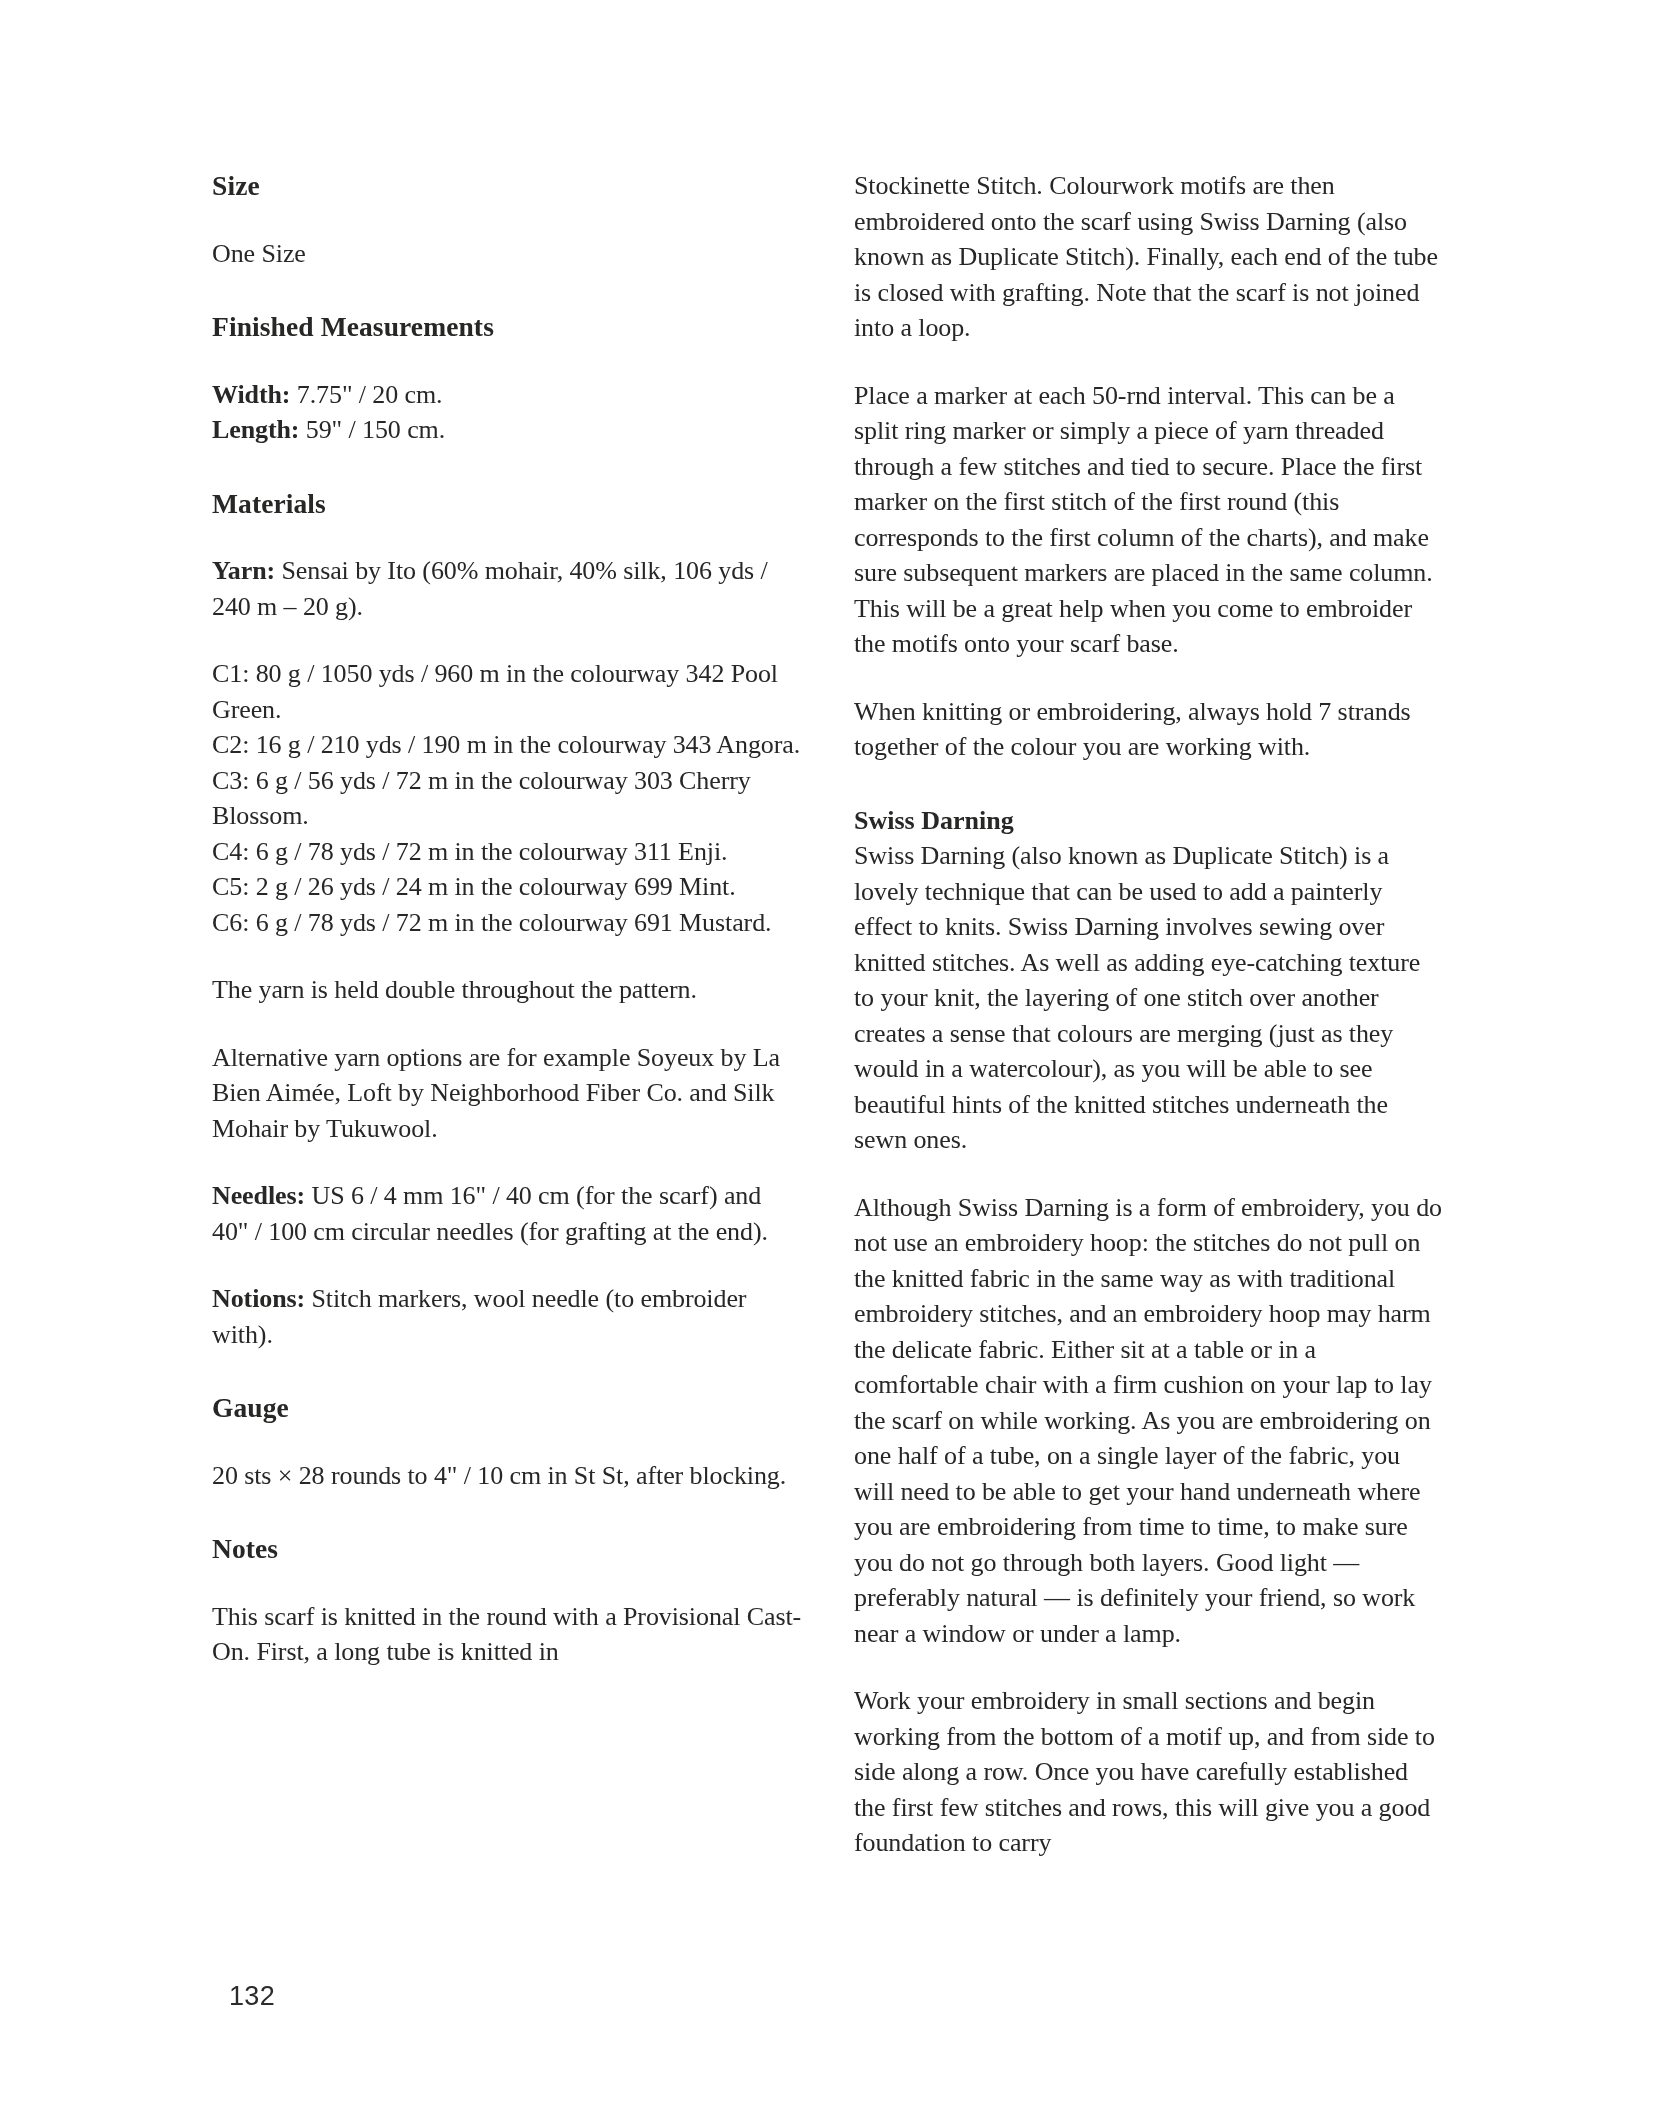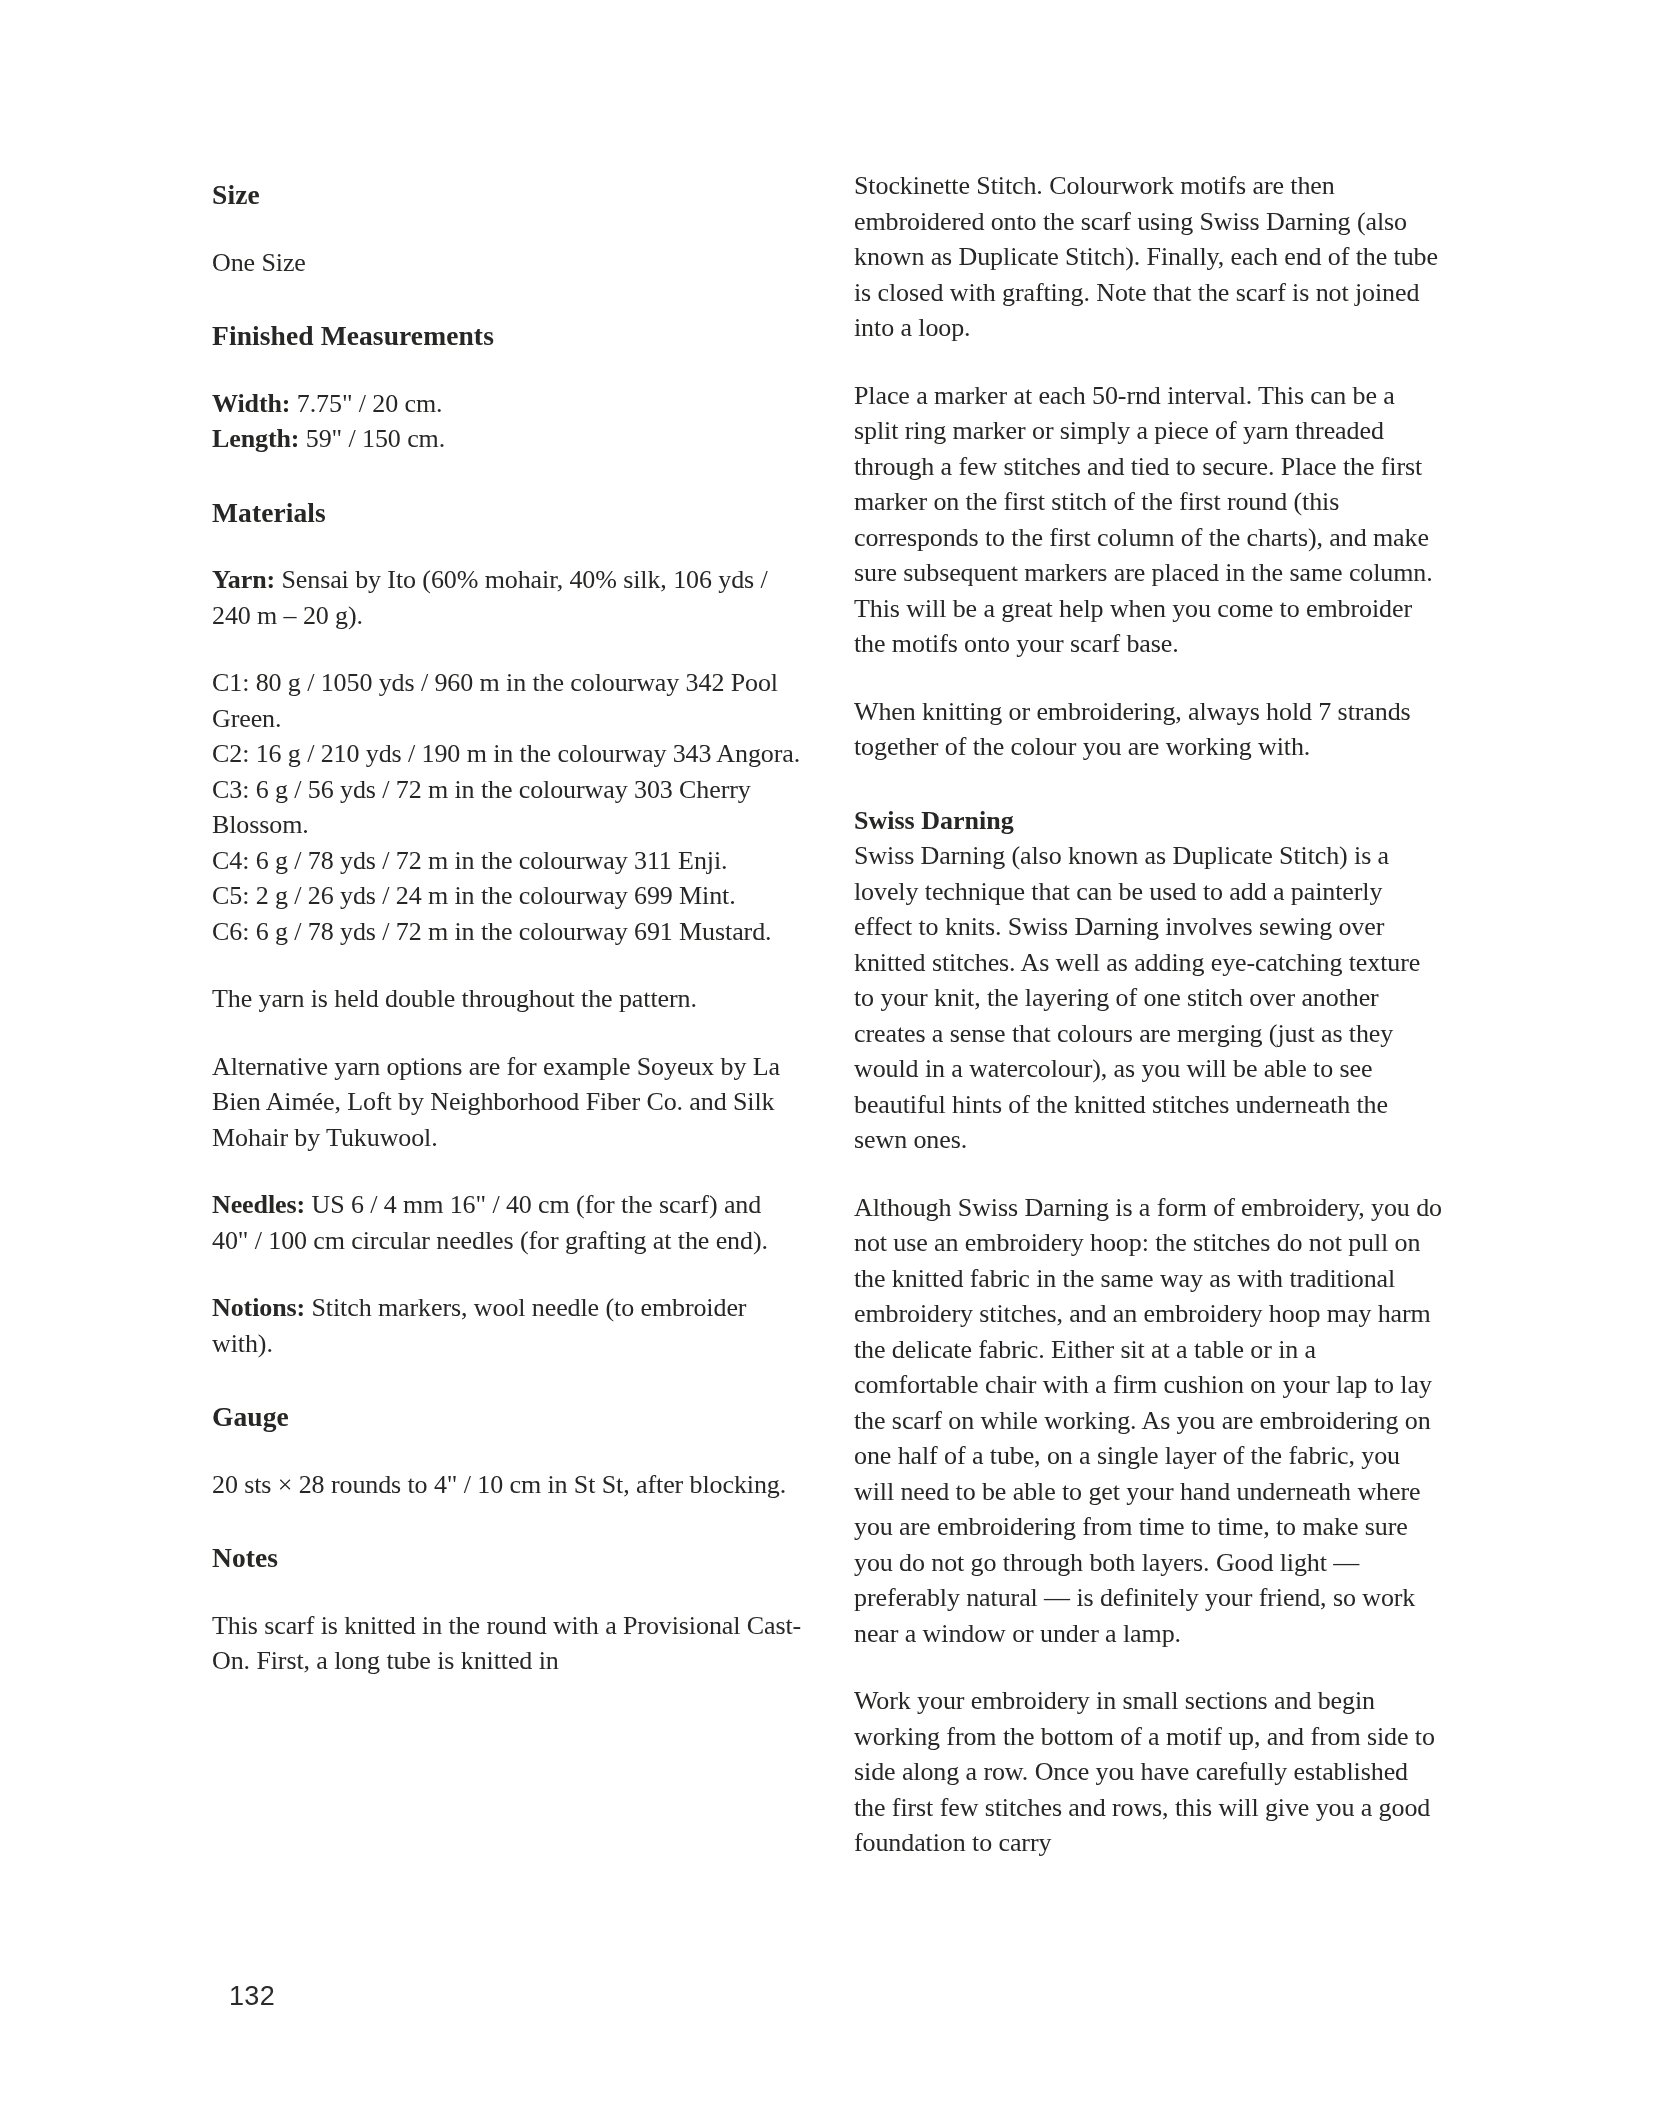--- a/index.html
+++ b/index.html
@@ -32,21 +32,21 @@
   .col .group { margin: 12px 0 32px 0; }
   .col .group p { margin: 0; }
 
   h3.heading {
     font-size: 27.5px;
     line-height: 35.5px;
     font-weight: 700;
     margin: 38px 0 32px 0;
     letter-spacing: 0.1px;
   }
-  h3.heading.first { margin-top: 9px; }
+  h3.heading.first { margin-top: 0; }
 
   h4.subhead {
     font-size: 26px;
     line-height: 35.5px;
     font-weight: 700;
     margin: 38px 0 0 0;
     letter-spacing: 0;
   }
   .col p.after-subhead { margin-top: 0; }
 

